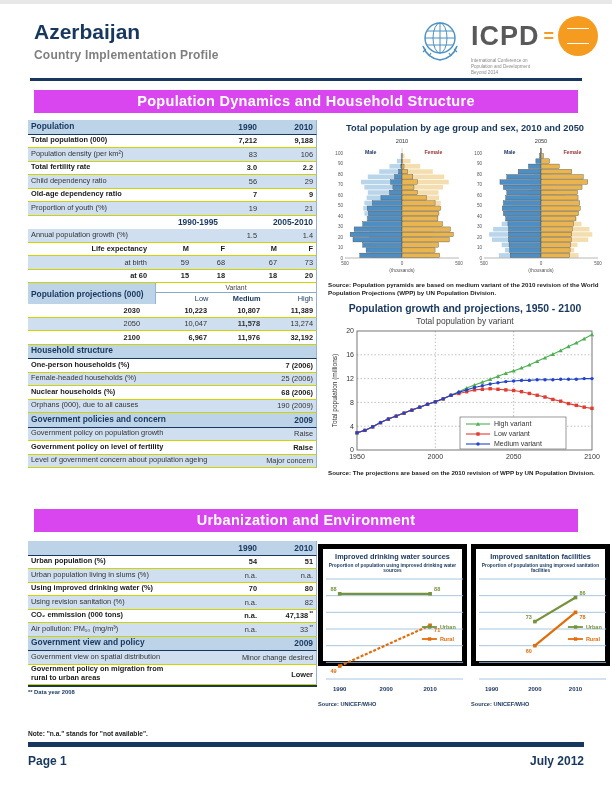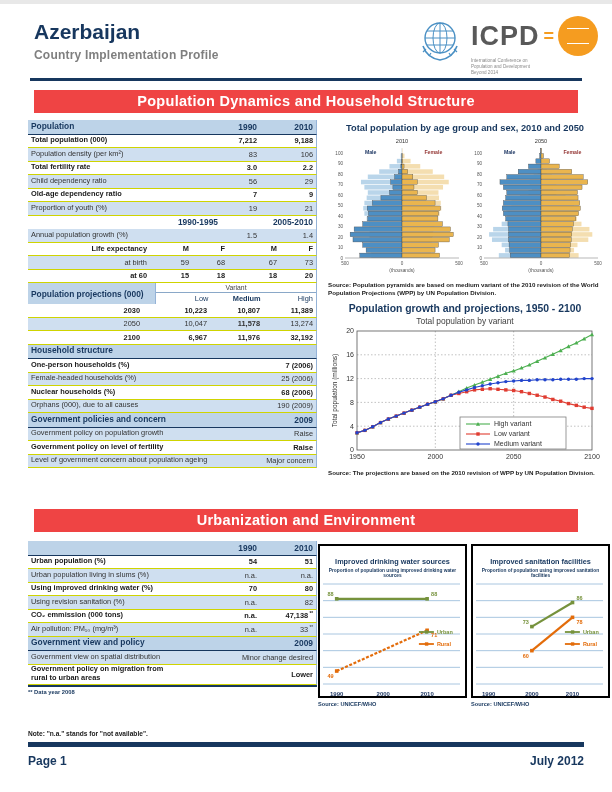--- a/index.html
+++ b/index.html
@@ -13,21 +13,21 @@
   .icpd-wrap{margin-left:8px;}
   .icpd-row{display:flex;align-items:center;}
   .icpd-name{font-size:27px;font-weight:bold;color:#595959;letter-spacing:1px;}
   .icpd-eq{font-size:18px;font-weight:bold;color:#f59c20;margin:0 4px;}
   .icpd-circle{width:40px;height:40px;border-radius:50%;background:#f59c20;display:flex;
                align-items:center;justify-content:center;}
   .icpd-circle .dot{width:22px;height:14px;border-top:1.5px solid #fff;border-bottom:1.5px solid #fff;}
   .icpd-lines{font-size:4.6px;color:#8a8a8a;line-height:1.35;margin-top:2px;}
   .hrule{position:absolute;left:30px;right:30px;top:74px;height:3px;background:#17375e;}
   
-  .banner{position:absolute;left:34px;width:544px;height:23px;background:#ef4444;color:#fff;
+  .banner{position:absolute;left:34px;width:544px;height:23px;background:#d946ef;color:#fff;
           font-size:14.5px;font-weight:bold;text-align:center;line-height:23px;letter-spacing:.3px;}
   
   .tcol{position:absolute;width:289px;font-size:7.4px;color:#333;}
   .trow{display:flex;align-items:center;min-height:13.5px;padding:0 3px;
         border-bottom:1.5px solid #cfd400;border-right:1px solid #95b3d7;box-sizing:border-box;}
   .trow.white{background:#fff;font-weight:bold;color:#1a1a1a;}
   .trow.blue{background:#cfdff0;color:#333;}
   .thead{display:flex;align-items:center;min-height:14.5px;background:#bdd3e8;color:#17375e;
          font-weight:bold;font-size:8.4px;padding:0 3px;border-bottom:1px solid #17375e;
          border-right:1px solid #95b3d7;box-sizing:border-box;}
@@ -55,22 +55,22 @@
   #pyramids{position:absolute;left:330px;top:131px;width:272px;display:flex;justify-content:space-between;}
   .src{font-weight:bold;color:#1a1a1a;}
   #pyr-source{position:absolute;left:328px;top:277px;width:276px;font-size:6.2px;line-height:1.3;}
   #growth-header{position:absolute;left:328px;top:299px;width:274px;text-align:center;
                  font-size:10.4px;font-weight:bold;color:#17375e;}
   #growth-title{position:absolute;left:328px;top:312px;width:274px;text-align:center;
                 font-size:8.4px;color:#404040;}
   #growth-chart{position:absolute;left:330px;top:321px;}
   #growth-source{position:absolute;left:328px;top:465px;width:276px;font-size:6.2px;}
   
-  .slope-box{position:absolute;top:540px;height:154px;border:2px solid #000000;box-sizing:border-box;
-             background:#fff;padding-top:11px;}
+  .slope-box{position:absolute;top:540px;height:122px;border:5px solid #000000;box-sizing:border-box;
+             background:#fff;padding-top:3px;}
   #water-box{left:318px;width:149px;}
   #san-box{left:471px;width:139px;}
   .slope-title{text-align:center;font-size:7.3px;font-weight:bold;color:#17375e;}
   .slope-sub{text-align:center;font-size:4.8px;font-weight:bold;color:#17375e;margin-top:2px;}
   .slope-src{position:absolute;top:697px;font-size:5.6px;font-weight:bold;color:#17375e;}
   #water-src{left:318px;} #san-src{left:471px;}
   
   #note-line{position:absolute;left:28px;top:726px;font-size:6.6px;font-weight:bold;color:#1a1a1a;}
   #bottom-bar{position:absolute;left:28px;right:28px;top:738px;height:5px;background:#17375e;}
   #page-label{position:absolute;left:28px;top:750px;font-size:12px;font-weight:bold;color:#17375e;}

